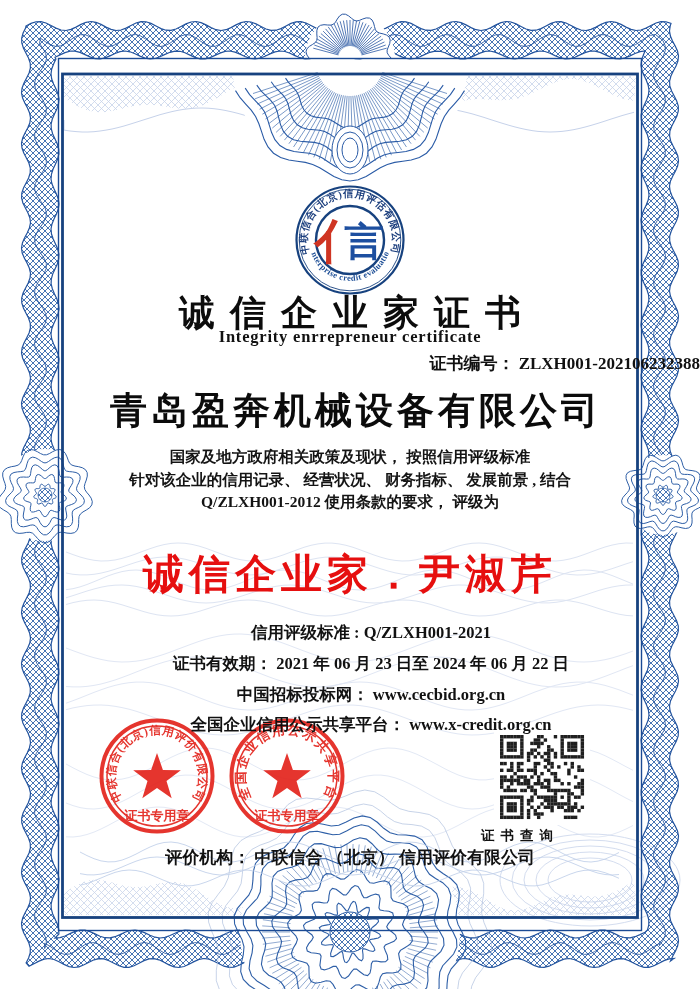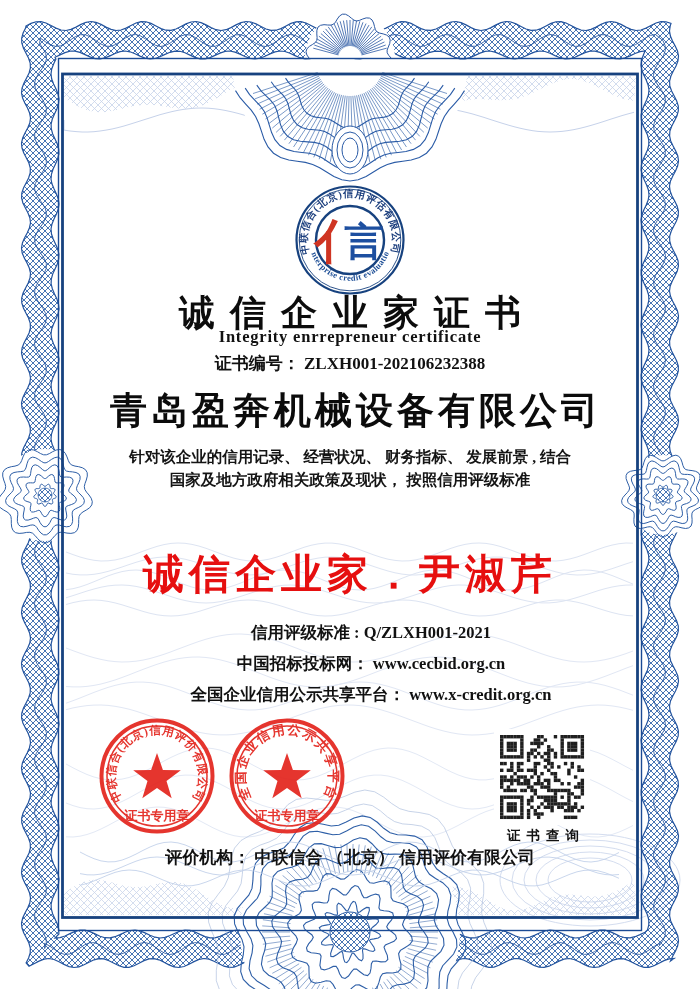--- a/index.html
+++ b/index.html
@@ -2,26 +2,26 @@
 <html><head>
 <meta charset="utf-8">
 <style>
   html,body{margin:0;padding:0;background:#fff;}
   .page{position:relative;width:700px;height:989px;background:#ffffff;overflow:hidden;
         font-family:"Liberation Serif","DejaVu Serif",serif;}
   #deco{position:absolute;left:0;top:0;z-index:1;}
   .txt{position:absolute;left:0;right:0;z-index:2;text-align:center;color:#111;}
   .cert-title{top:289px;font-size:36px;font-weight:900;letter-spacing:15px;text-indent:15px;color:#0c0c0c;}
   .cert-subtitle{top:327px;font-size:16.5px;font-weight:700;letter-spacing:.8px;}
-  .cert-no{top:352px;font-size:17px;font-weight:700;}
+  .cert-no{top:352px;font-size:17px;font-weight:700;text-align:right;}
   .company{top:386px;font-size:37px;font-weight:900;letter-spacing:4px;text-indent:4px;color:#0b0b0b;margin-left:8px;}
   .body-lines{top:446px;font-size:15.5px;font-weight:700;line-height:22.5px;color:#141414;}
   .award{top:531px;font-size:41px;font-weight:900;letter-spacing:5px;color:#e60f0f;margin-top:16px;}
   .info-lines{top:618px;left:102px;right:60px;text-align:center;font-size:16.5px;font-weight:700;line-height:30.8px;}
-  .qr-caption{top:827px;left:470px;right:auto;width:146px;font-size:13.5px;font-weight:700;letter-spacing:6px;text-indent:6px;}
+  .qr-caption{top:827px;left:444px;right:auto;width:146px;font-size:13.5px;font-weight:700;letter-spacing:6px;text-indent:6px;}
   .issuer{top:846px;font-size:17px;font-weight:700;}
   
   .logo-arc-cn{font-size:10px;font-weight:700;fill:#1c3f7e;letter-spacing:1px;}
   .logo-arc-en{font-size:8.5px;font-weight:700;fill:#1d4e96;letter-spacing:.4px;}
   .logo-xin-left{font-size:47px;font-weight:700;fill:#cf3523;text-anchor:middle;}
   .logo-xin-right{font-size:39px;font-weight:700;fill:#1d4fa0;text-anchor:middle;}
   .seal-arc{font-size:11.5px;font-weight:700;fill:#e3241d;letter-spacing:.8px;}
   .seal-arc-wide{font-size:13px;font-weight:700;fill:#e3241d;letter-spacing:1.8px;}
   .seal-bottom{font-size:13px;font-weight:700;fill:#e3241d;text-anchor:middle;}
 </style>
@@ -626,27 +626,29 @@
 
   <div class="txt cert-title">诚信企业家证书</div>
   <div class="txt cert-subtitle">Integrity enrrepreneur certificate</div>
   <div class="txt cert-no">
     <span>证书编号：</span>
     <span>ZLXH001-202106232388</span>
   </div>
   <div class="txt company">青岛盈奔机械设备有限公司</div>
 
   <div class="txt body-lines">
+    <div>国家及地方政府相关政策及现状， 按照信用评级标准</div>
     <div>针对该企业的信用记录、 经营状况、 财务指标、 发展前景 , 结合</div>
-    <div>国家及地方政府相关政策及现状， 按照信用评级标准</div>
+    <div>Q/ZLXH001-2012 使用条款的要求， 评级为</div>
   </div>
 
   <div class="txt award">诚信企业家．尹淑芹</div>
 
   <div class="txt info-lines">
     <div>信用评级标准 : Q/ZLXH001-2021</div>
+    <div>证书有效期： 2021 年 06 月 23 日至 2024 年 06 月 22 日</div>
     <div>中国招标投标网： www.cecbid.org.cn</div>
     <div>全国企业信用公示共享平台： www.x-credit.org.cn</div>
   </div>
 
   <div class="txt qr-caption">证书查询</div>
   <div class="txt issuer">评价机构： 中联信合 （北京） 信用评价有限公司</div>
 </div>
 
 </body></html>

